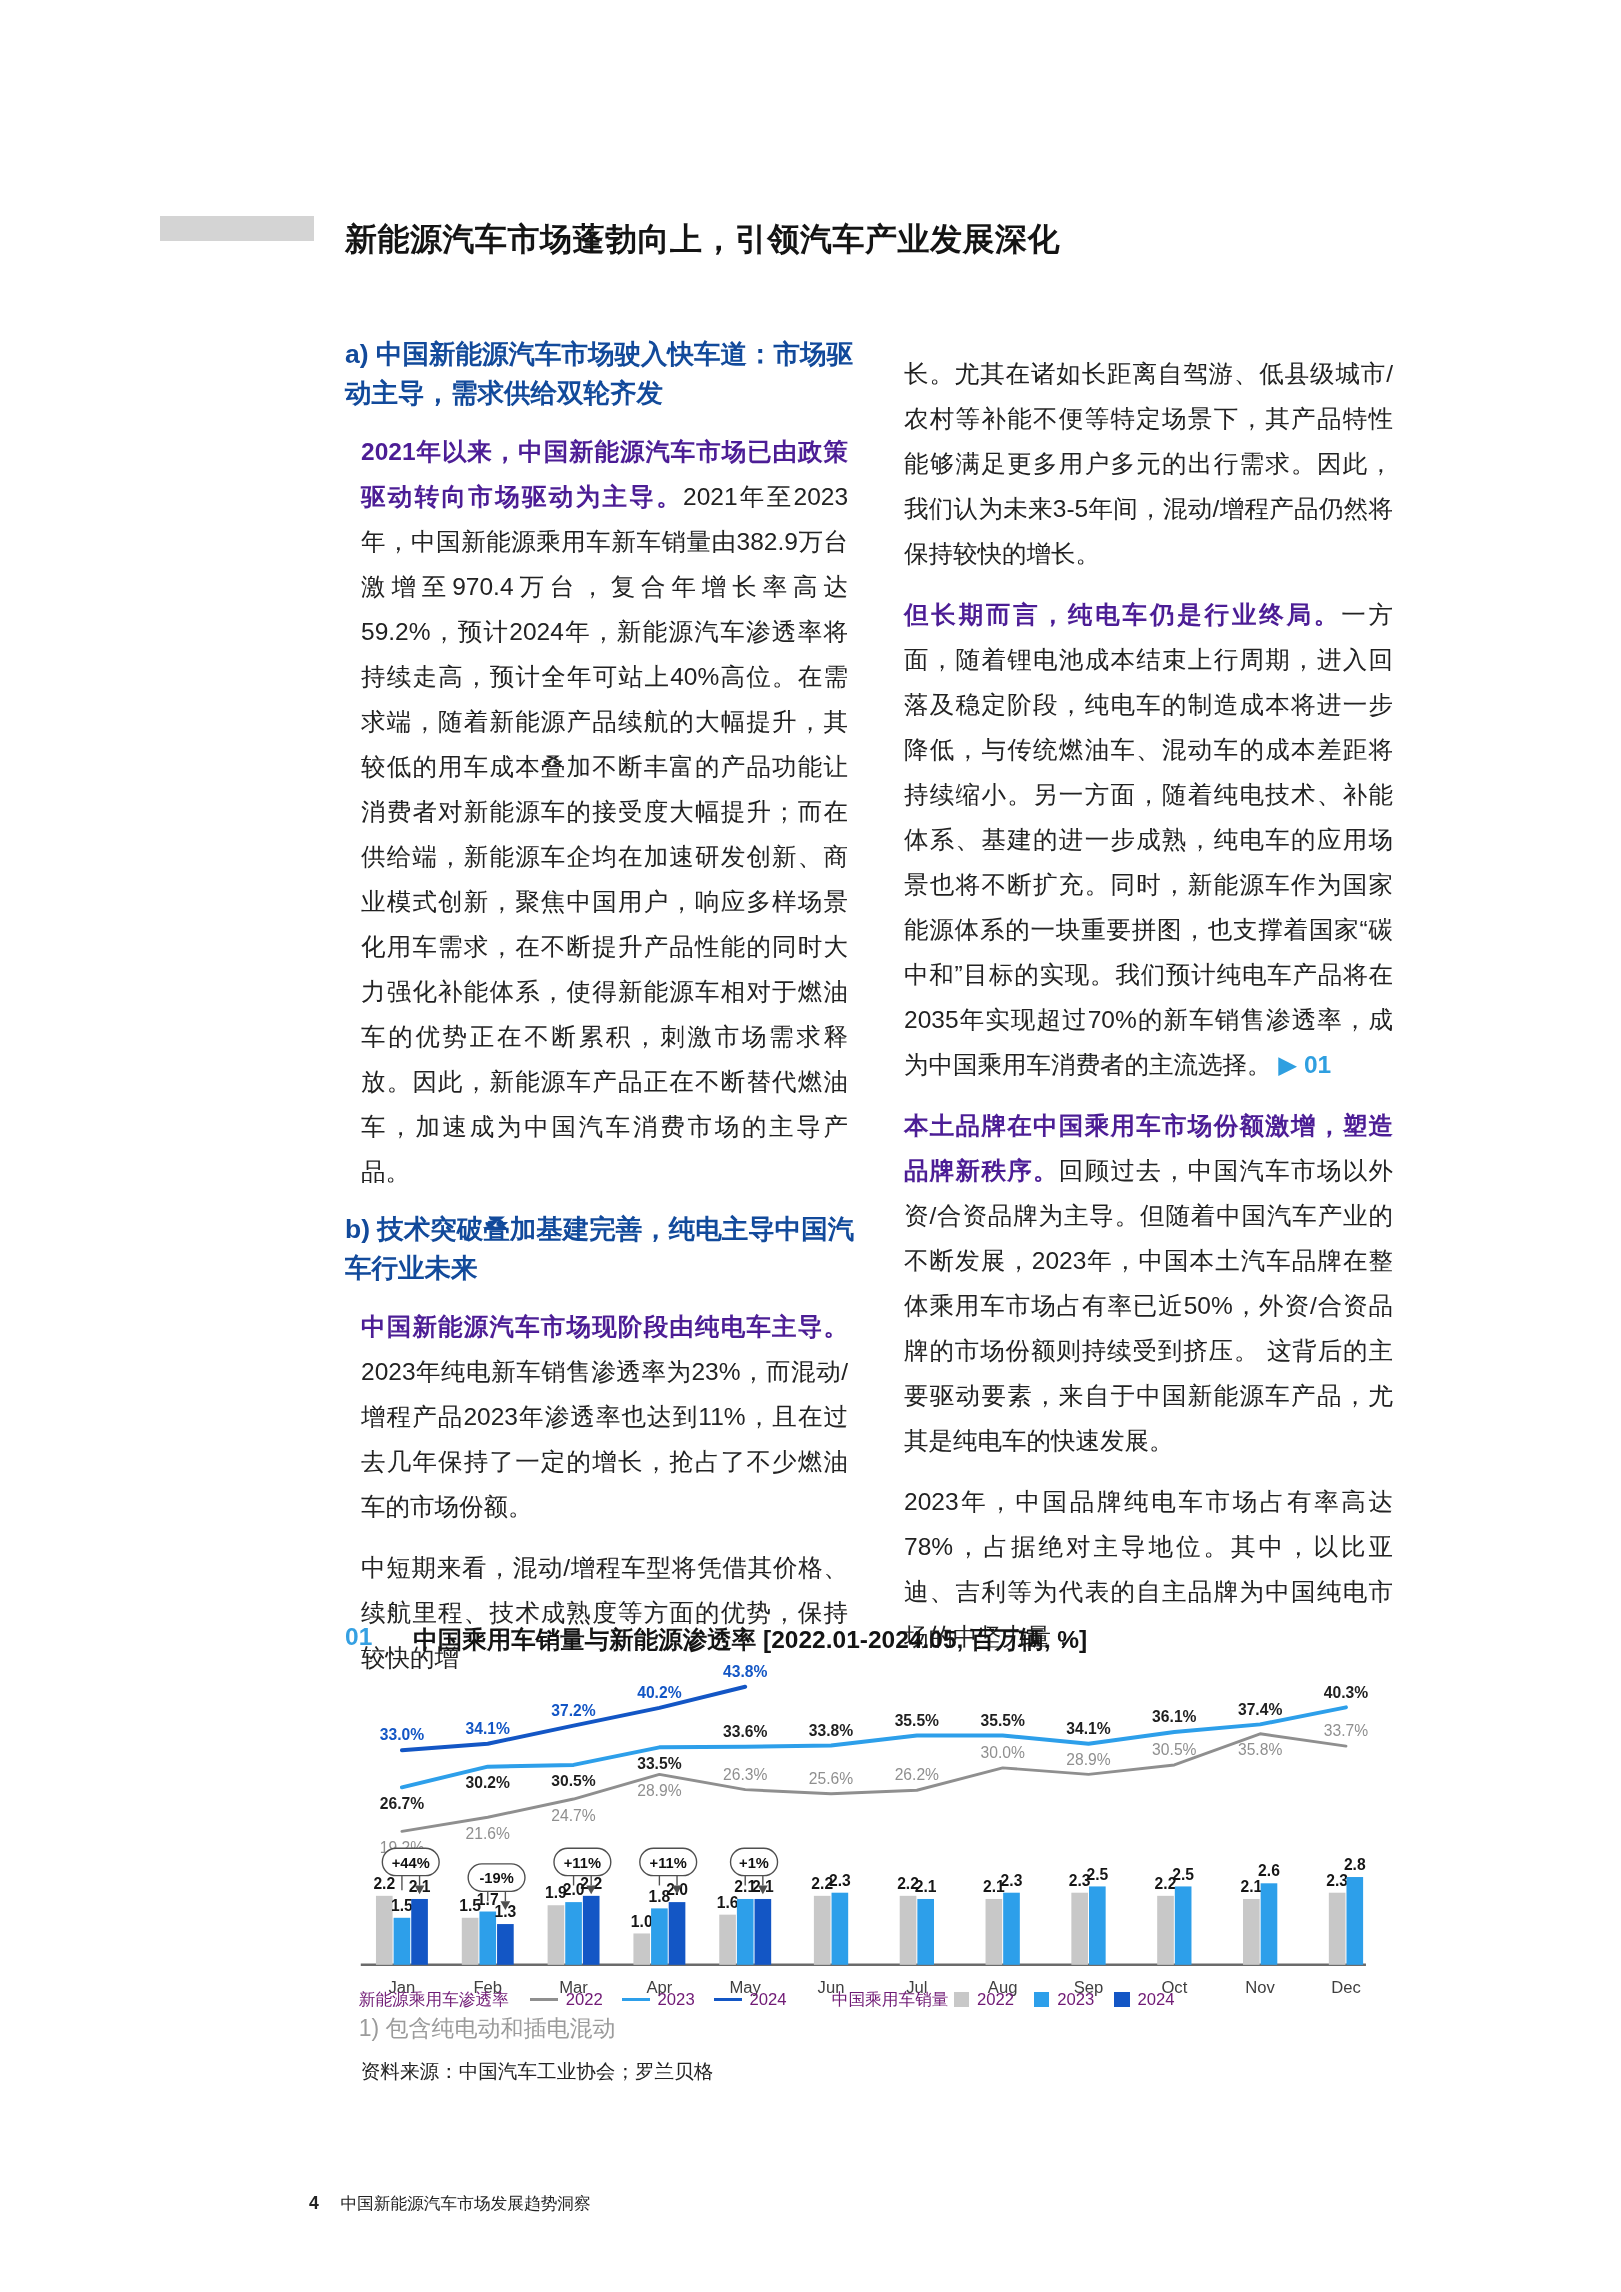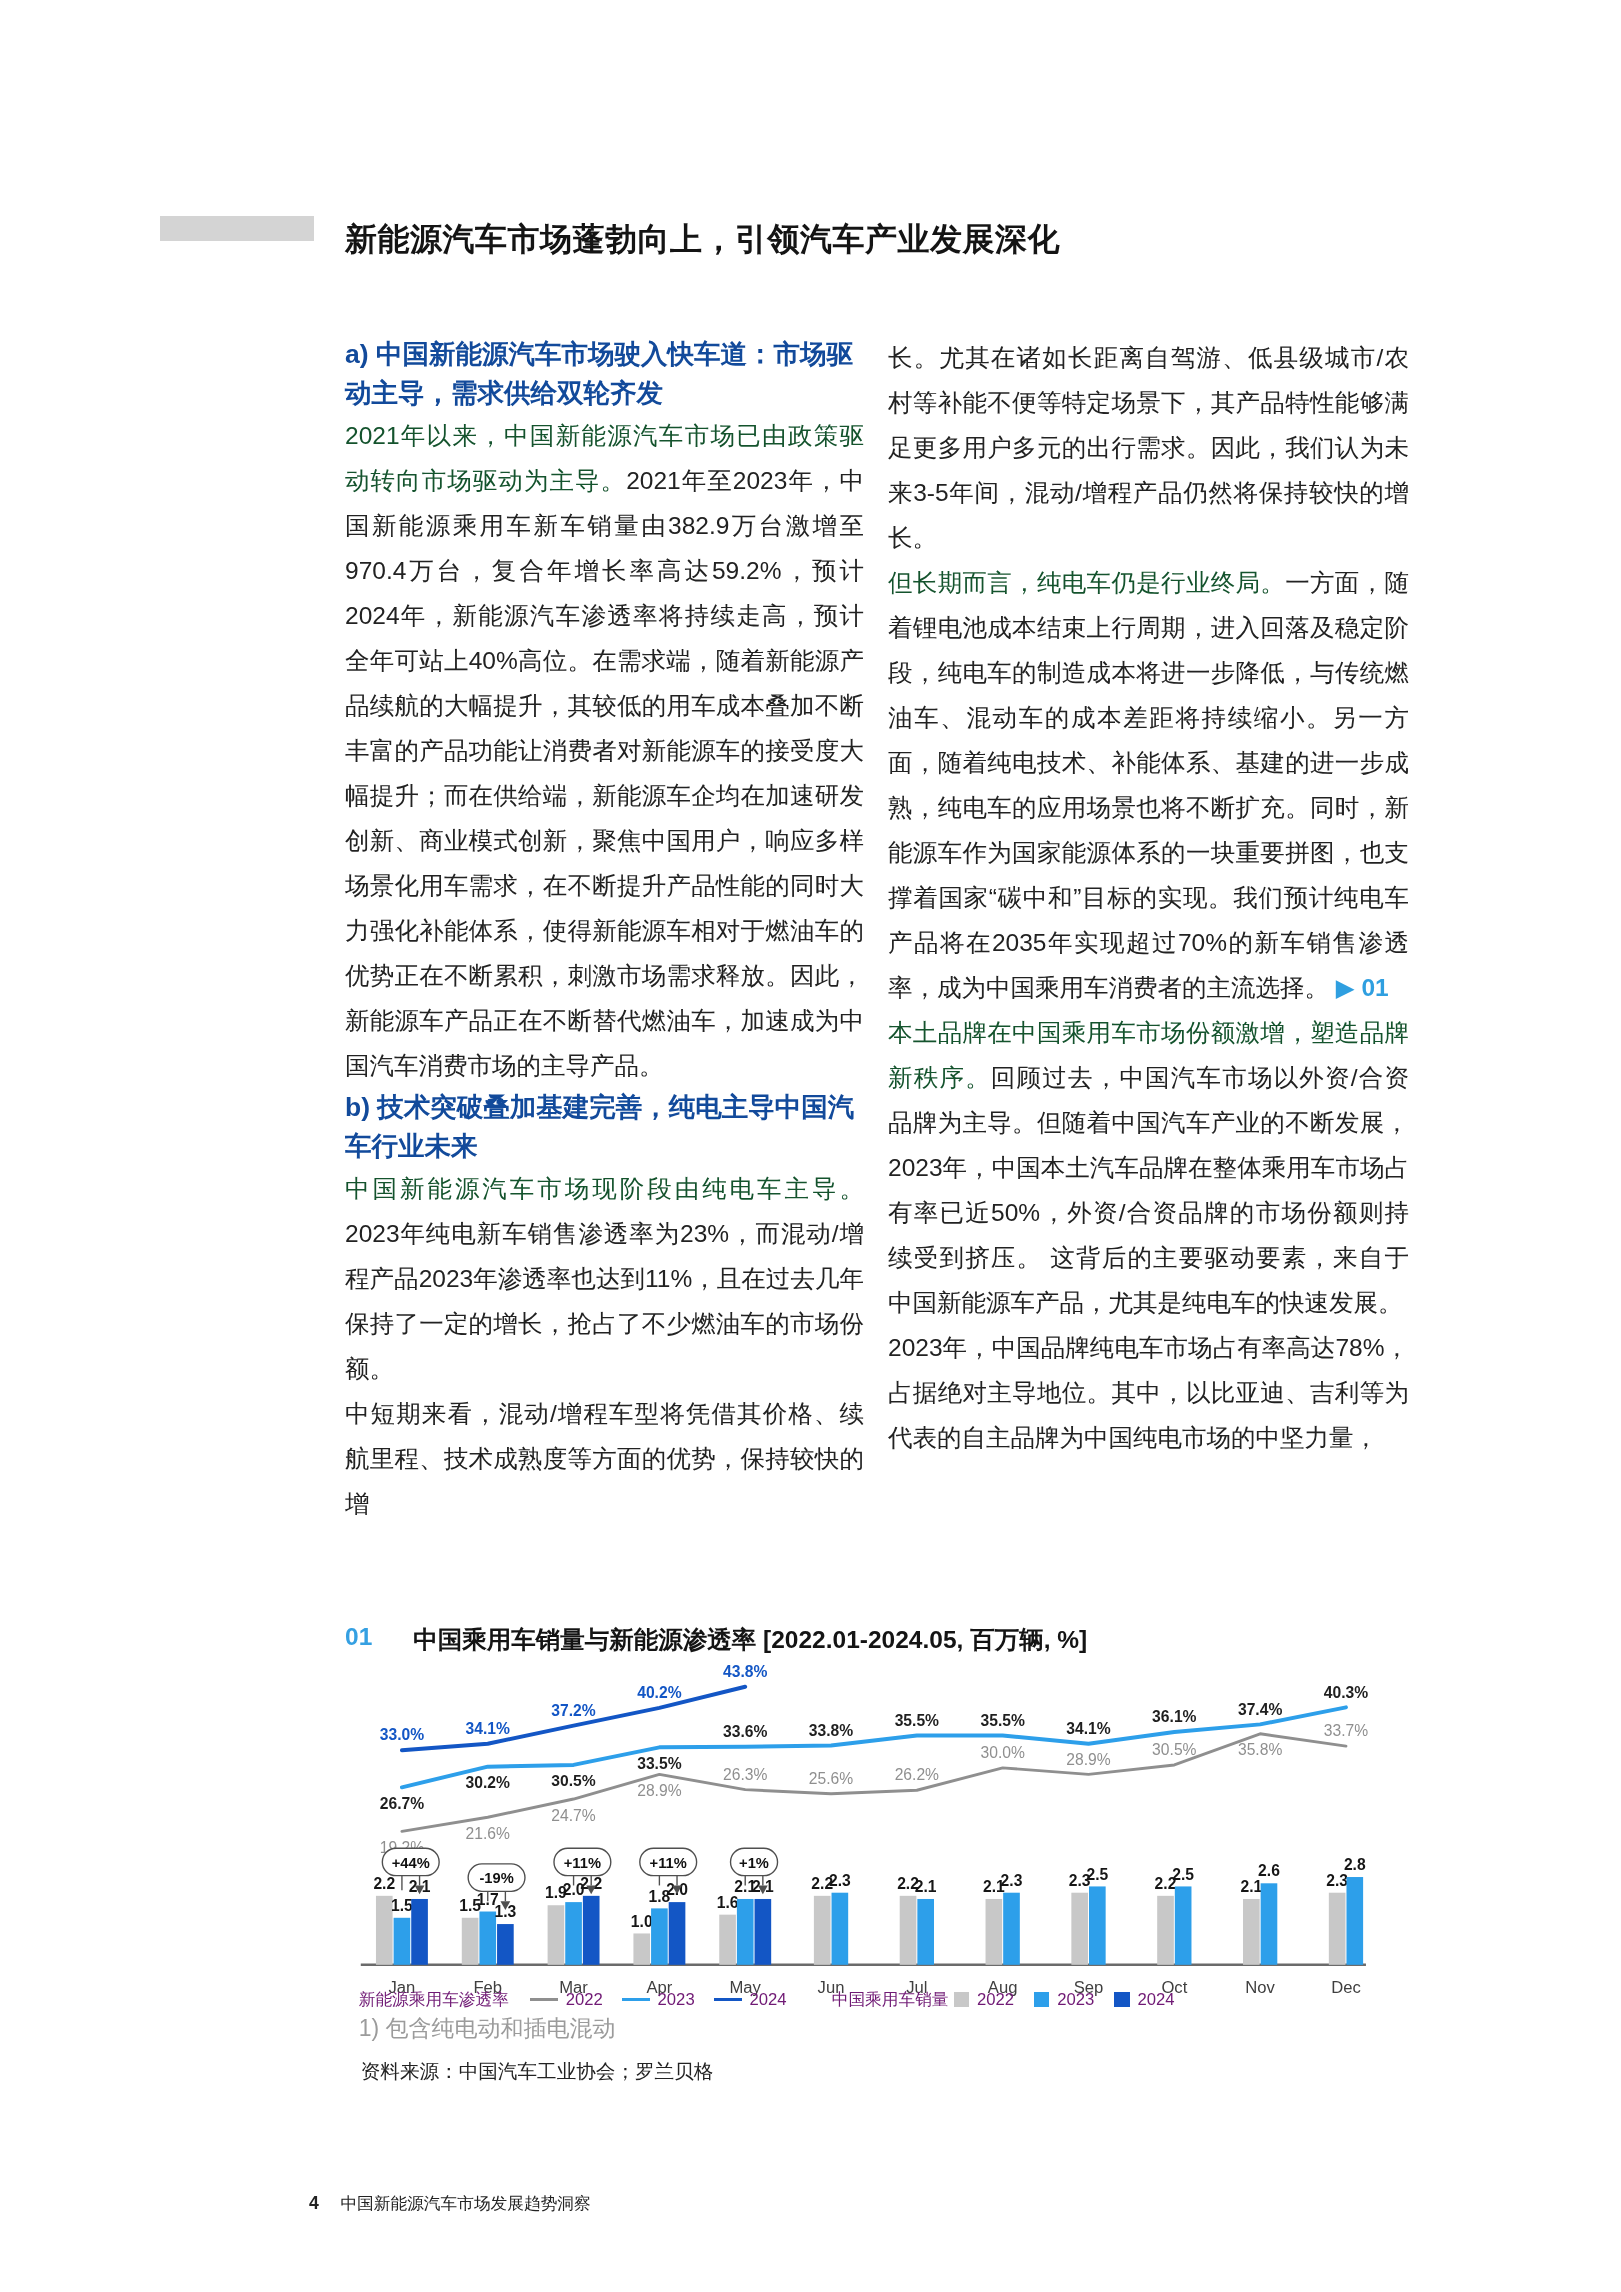--- a/index.html
+++ b/index.html
@@ -6,24 +6,24 @@
   body{
     width:1621px;height:2293px;position:relative;background:#ffffff;
     font-family:"Liberation Sans","DejaVu Sans",sans-serif;color:#1f1f1f;
   }
   .accent-bar{position:absolute;left:160px;top:216px;width:154px;height:24.5px;background:#d4d4d4;}
   .page-title{position:absolute;left:345px;top:218px;margin:0;font-size:32px;font-weight:700;color:#141414;letter-spacing:0.5px;}
   .col{position:absolute;top:335px;font-size:24.5px;line-height:45px;text-align:justify;color:#222;}
   .col-left{left:345px;width:519px;}
   .col-right{left:888px;width:521px;}
   h2.sec{margin:0;font-size:26.5px;line-height:39px;font-weight:700;color:#124a9b;text-align:left;}
-  .col p{margin:0;}
+  .col p{margin:16px;}
   .mt26{margin-top:25.5px;}
   .mt40{margin-top:39px;}
-  .lead{font-weight:400;color:#14532d;}
+  .lead{font-weight:700;color:#4c1d95;}
   .figref{color:#2f9fe0;font-weight:700;white-space:nowrap;}
   .figure{position:absolute;left:345px;top:1623px;width:1024px;height:470px;}
   .fig-head{display:flex;align-items:flex-start;}
   .fig-num{font-size:24.5px;font-weight:700;color:#35a0e2;margin-right:41px;}
   .fig-title{font-size:24.5px;font-weight:700;color:#141414;}
   #chart-svg{display:block;margin-top:9.8px;overflow:visible;}
   .lv{font-size:16px;font-weight:700;}
   .c2022{fill:#8f8f8f;font-weight:400;}
   .c2023{fill:#1f1f1f;}
   .c2024{fill:#1356c5;}

